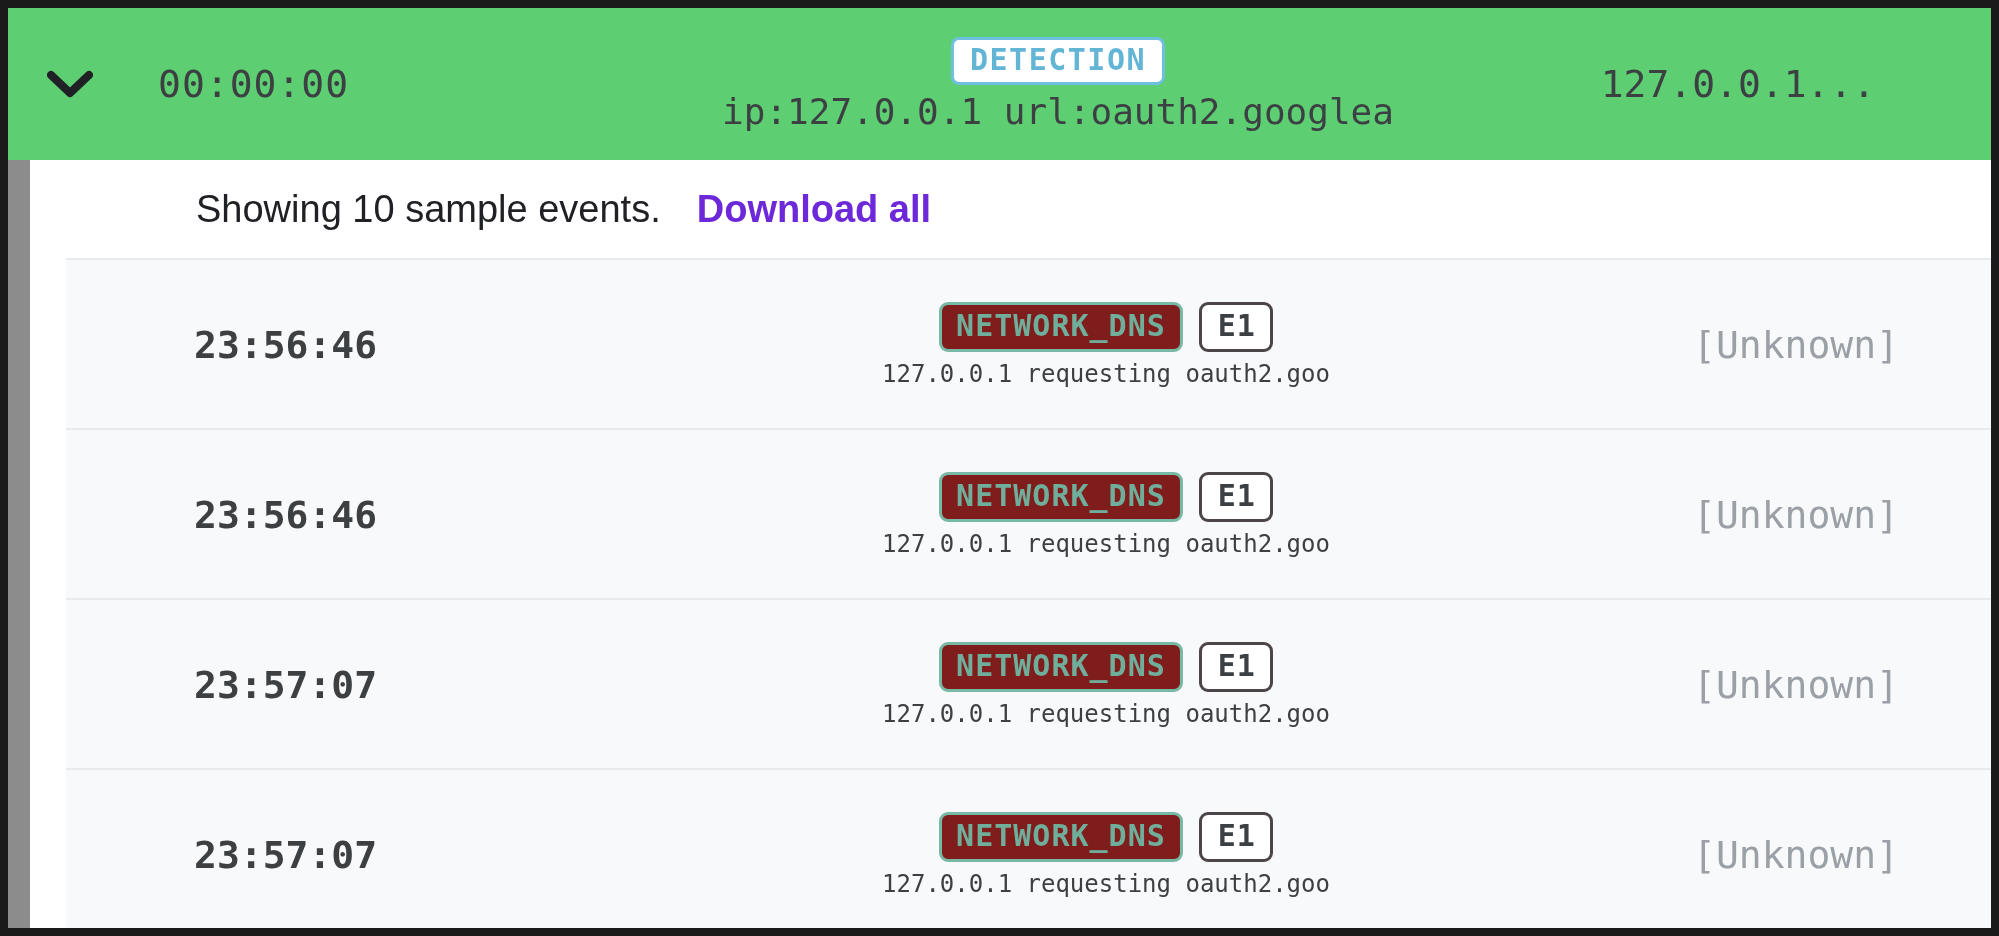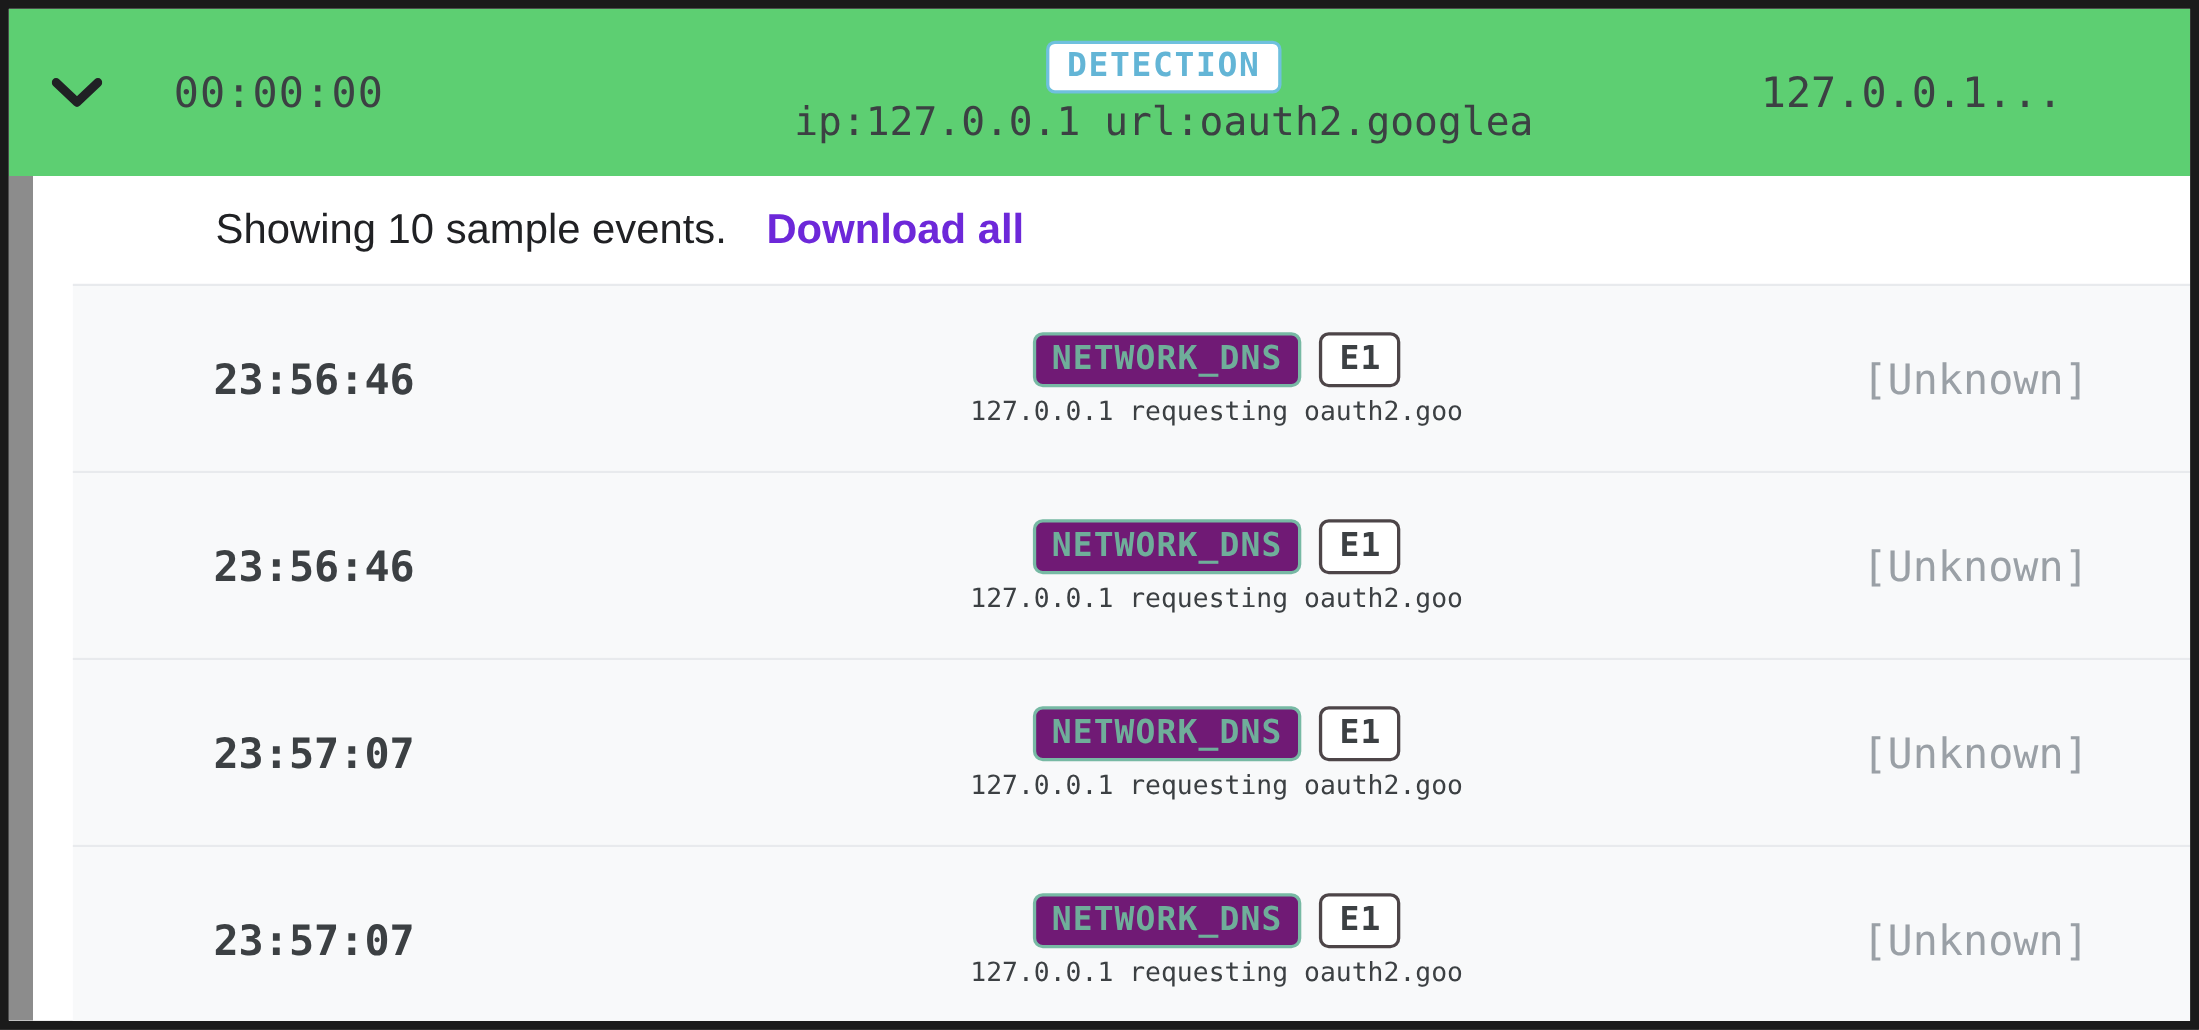--- a/index.html
+++ b/index.html
@@ -217,21 +217,21 @@
   }
 
   .ev-badges {
     display: flex;
     align-items: center;
     gap: 16px;
   }
 
   .badge-type {
     display: inline-block;
-    background: #701a75;
+    background: #7f1d1d;
     border: 3px solid #77b9a4;
     border-radius: 9px;
     color: #6fae9a;
     font-family: "DejaVu Sans Mono", "Liberation Mono", monospace;
     font-size: 30px;
     font-weight: bold;
     letter-spacing: 1px;
     padding: 6px 14px 8px 14px;
     line-height: 1.0;
     white-space: nowrap;

